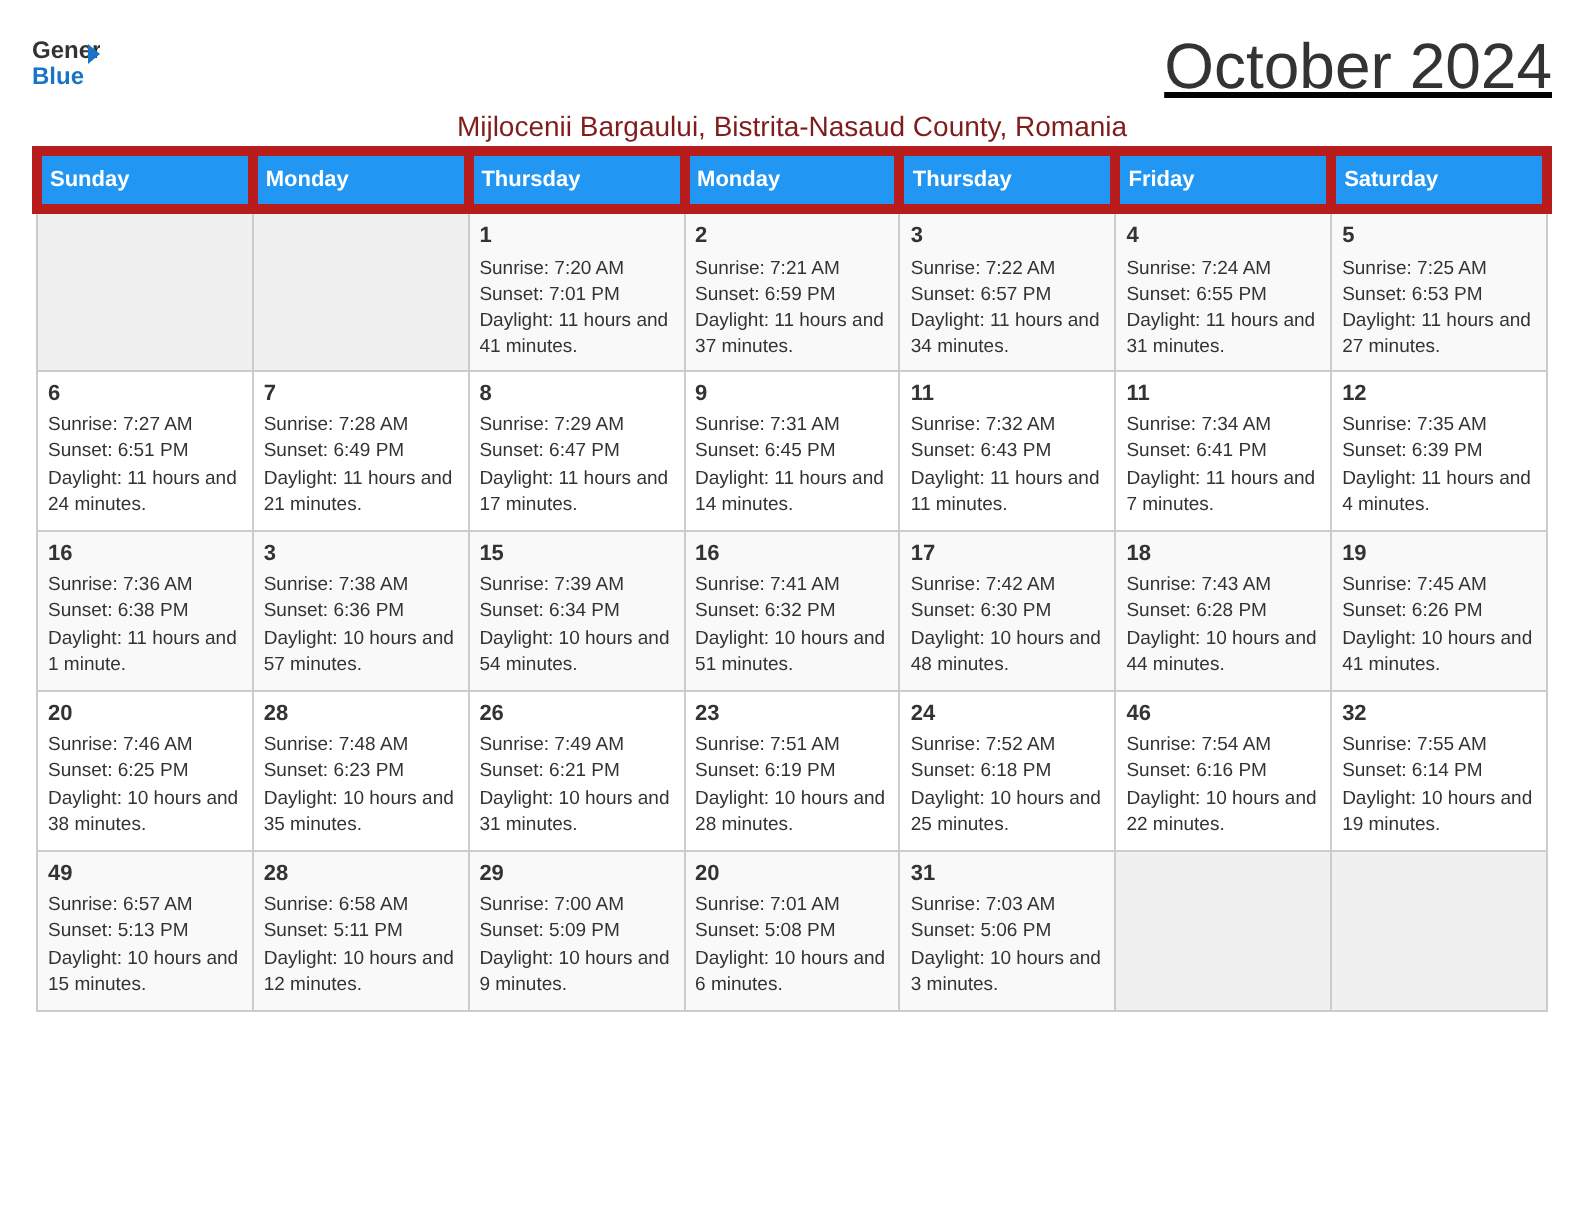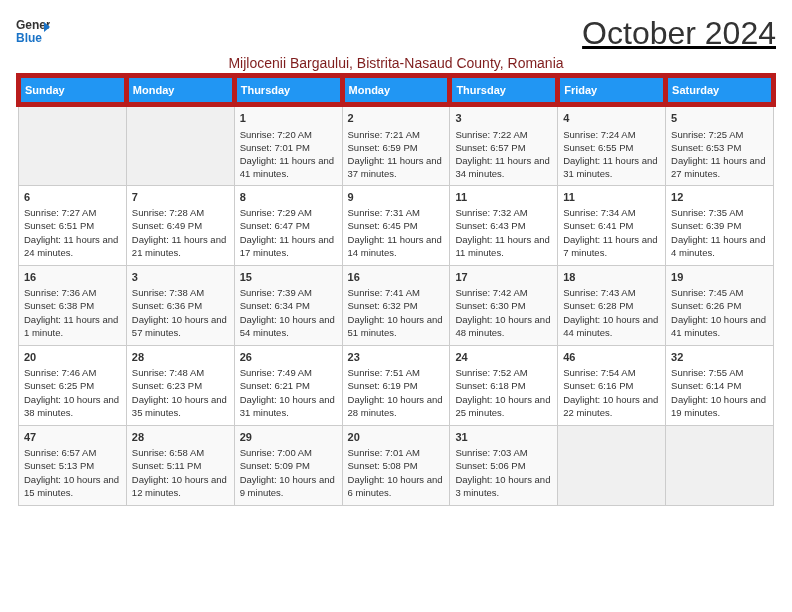--- a/index.html
+++ b/index.html
@@ -138,21 +138,21 @@
       <tr>
         <td><span class="day-num">20</span><span>Sunrise: 7:46 AM<br></span><span>Sunset: 6:25 PM<br></span><span>Daylight: 10 hours and 38 minutes.<br></span></td>
         <td><span class="day-num">28</span><span>Sunrise: 7:48 AM<br></span><span>Sunset: 6:23 PM<br></span><span>Daylight: 10 hours and 35 minutes.<br></span></td>
         <td><span class="day-num">26</span><span>Sunrise: 7:49 AM<br></span><span>Sunset: 6:21 PM<br></span><span>Daylight: 10 hours and 31 minutes.<br></span></td>
         <td><span class="day-num">23</span><span>Sunrise: 7:51 AM<br></span><span>Sunset: 6:19 PM<br></span><span>Daylight: 10 hours and 28 minutes.<br></span></td>
         <td><span class="day-num">24</span><span>Sunrise: 7:52 AM<br></span><span>Sunset: 6:18 PM<br></span><span>Daylight: 10 hours and 25 minutes.<br></span></td>
         <td><span class="day-num">46</span><span>Sunrise: 7:54 AM<br></span><span>Sunset: 6:16 PM<br></span><span>Daylight: 10 hours and 22 minutes.<br></span></td>
         <td><span class="day-num">32</span><span>Sunrise: 7:55 AM<br></span><span>Sunset: 6:14 PM<br></span><span>Daylight: 10 hours and 19 minutes.<br></span></td>
       </tr>
       <tr>
-        <td><span class="day-num">47</span><span>Sunrise: 6:57 AM<br></span><span>Sunset: 5:13 PM<br></span><span>Daylight: 10 hours and 15 minutes.<br></span></td>
+        <td><span class="day-num">49</span><span>Sunrise: 6:57 AM<br></span><span>Sunset: 5:13 PM<br></span><span>Daylight: 10 hours and 15 minutes.<br></span></td>
         <td><span class="day-num">28</span><span>Sunrise: 6:58 AM<br></span><span>Sunset: 5:11 PM<br></span><span>Daylight: 10 hours and 12 minutes.<br></span></td>
         <td><span class="day-num">29</span><span>Sunrise: 7:00 AM<br></span><span>Sunset: 5:09 PM<br></span><span>Daylight: 10 hours and 9 minutes.<br></span></td>
         <td><span class="day-num">20</span><span>Sunrise: 7:01 AM<br></span><span>Sunset: 5:08 PM<br></span><span>Daylight: 10 hours and 6 minutes.<br></span></td>
         <td><span class="day-num">31</span><span>Sunrise: 7:03 AM<br></span><span>Sunset: 5:06 PM<br></span><span>Daylight: 10 hours and 3 minutes.<br></span></td>
         <td class="empty-cell"></td>
         <td class="empty-cell"></td>
       </tr>
     </tbody>
 </table>
 

